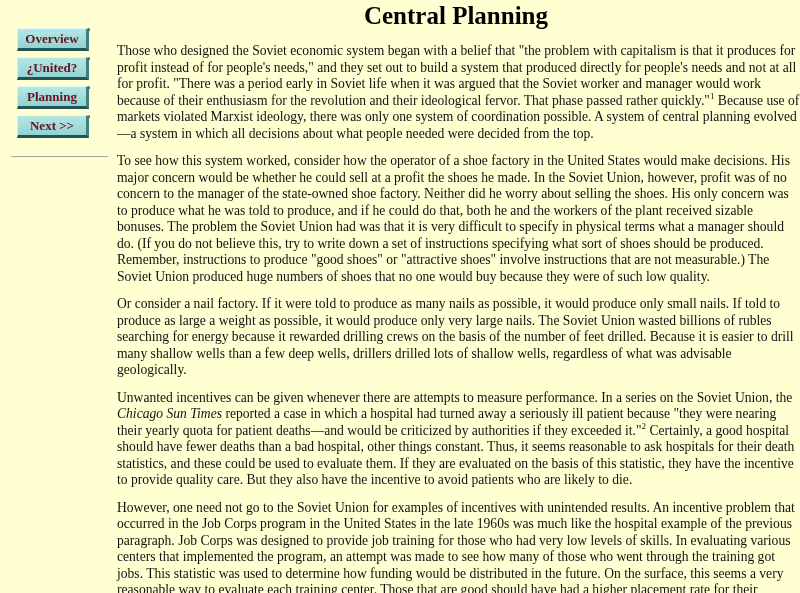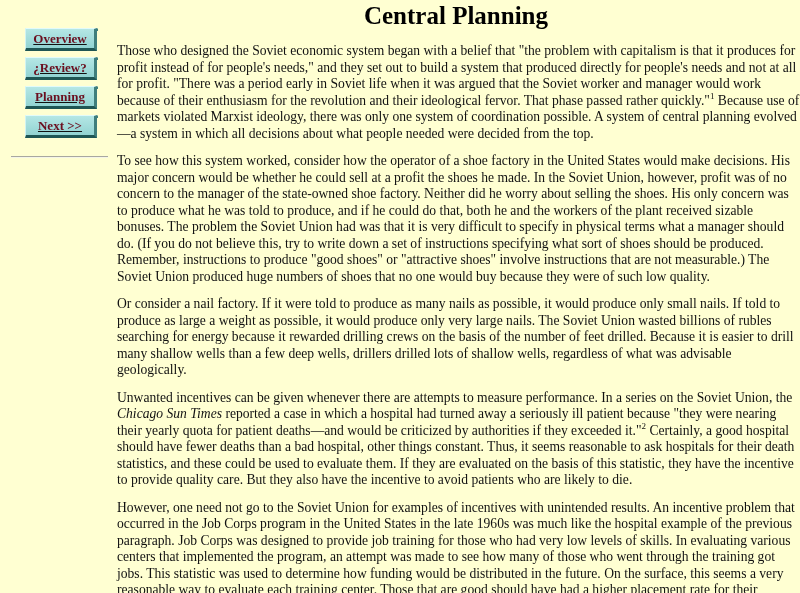--- a/index.html
+++ b/index.html
@@ -22,24 +22,23 @@
       width: 912px;
       text-align: center;
       font-size: 25px;
       font-weight: bold;
       margin: 0;
       line-height: 30px;
       color: #000;
     }
     .nav {
       position: absolute;
-      left: 25px;
+      left: 17px;
       top: 28px;
       width: 74px;
-      text-decoration: underline;
     }
     .nav-btn {
       position: relative;
       display: block;
       width: 68px;
       height: 19px;
       margin-bottom: 6px;
       background: linear-gradient(#b5e7e5, #92d3d2);
       border-top: 1px solid #e2fbfa;
       border-left: 1px solid #d2f3f2;
@@ -90,21 +89,21 @@
     }
     .content em { font-style: italic; }
   </style>
 </head>
 <body>
 
 <h1 class="page-title">Central Planning</h1>
 
 <nav class="nav">
   <div class="nav-btn">Overview</div>
-  <div class="nav-btn">¿Review?</div>
+  <div class="nav-btn">¿United?</div>
   <div class="nav-btn">Planning</div>
   <div class="nav-btn">Next &gt;&gt;</div>
 </nav>
 
 <div class="nav-rule"></div>
 
 <main class="content">
   <p><span>Those who designed the Soviet economic system began with a belief that "the problem with capitalism is that it produces for profit instead of for people's needs," and they set out to build a system that produced directly for people's needs and not at all for profit. "There was a period early in Soviet life when it was argued that the Soviet worker and manager would work because of their enthusiasm for the revolution and their ideological fervor. That phase passed rather quickly."</span><sup>1</sup><span> Because use of markets violated Marxist ideology, there was only one system of coordination possible. A system of central planning evolved—a system in which all decisions about what people needed were decided from the top.</span></p>
 
   <p>To see how this system worked, consider how the operator of a shoe factory in the United States would make decisions. His major concern would be whether he could sell at a profit the shoes he made. In the Soviet Union, however, profit was of no concern to the manager of the state-owned shoe factory. Neither did he worry about selling the shoes. His only concern was to produce what he was told to produce, and if he could do that, both he and the workers of the plant received sizable bonuses. The problem the Soviet Union had was that it is very difficult to specify in physical terms what a manager should do. (If you do not believe this, try to write down a set of instructions specifying what sort of shoes should be produced. Remember, instructions to produce "good shoes" or "attractive shoes" involve instructions that are not measurable.) The Soviet Union produced huge numbers of shoes that no one would buy because they were of such low quality.</p>

